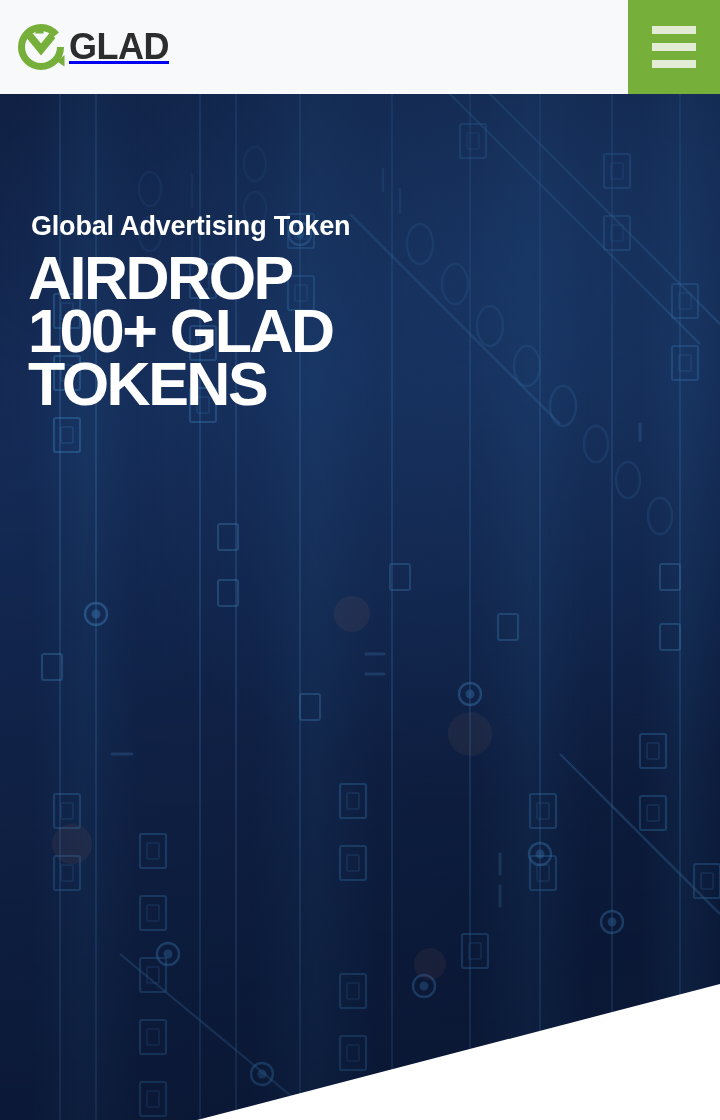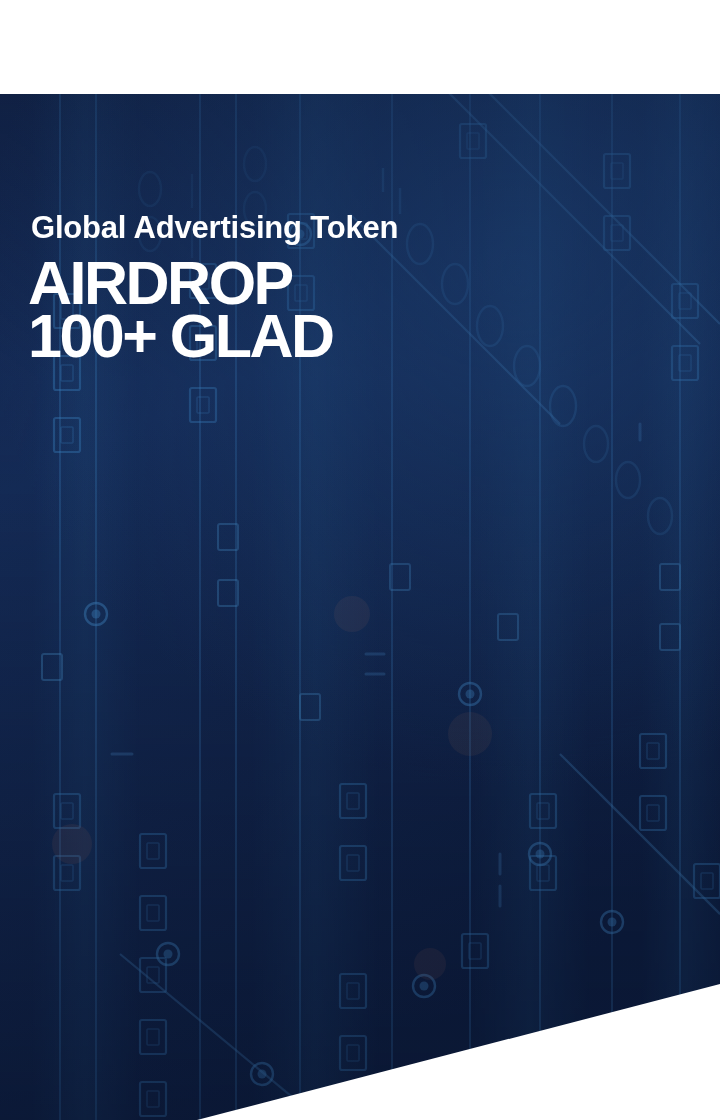--- a/index.html
+++ b/index.html
@@ -58,21 +58,21 @@
     position:absolute; left:0; bottom:0;
     width:720px; height:160px;
     z-index:30; pointer-events:none;
   }
   .hero-cut svg { display:block; width:720px; height:160px; }
 
   .hero-content { position:absolute; left:0; top:0; width:720px; z-index:20; }
 
   .eyebrow {
     margin:118px 0 0 31px;
-    font-size:31px; font-weight:700; color:#ffffff;
+    font-size:27px; font-weight:700; color:#ffffff;
     letter-spacing:-0.2px; line-height:1.05;
   }
   .headline {
     margin:12px 0 0 28px;
     font-size:61px; font-weight:700; color:#ffffff;
     line-height:0.87; letter-spacing:-2.5px;
     text-transform:uppercase;
   }
   .headline .hl-line { display:block; white-space:nowrap; }
 
@@ -82,20 +82,47 @@
     line-height:1.45; letter-spacing:-0.3px;
   }
   .lede .amount { font-weight:700; }
   .lede .p2 { display:block; }
 </style>
 </head>
 <body>
 
 <div class="page">
 
+  <header class="site-header">
+
+    <a class="brand" href="#">
+      <span class="brand-mark">
+        <svg viewBox="0 0 50 50" xmlns="http://www.w3.org/2000/svg" aria-hidden="true">
+
+          <path d="M25 5.5
+                   A19.5 19.5 0 1 0 44.5 25" fill="none" stroke="#76af3a" stroke-width="7" stroke-linecap="butt"></path>
+          <path d="M25 5.5 A19.5 19.5 0 0 1 40.2 12.8" fill="none" stroke="#76af3a" stroke-width="7" stroke-linecap="butt"></path>
+
+          <path d="M27.5 2.0 L27.5 11.5 L18.5 11.5 Z" fill="#76af3a"></path>
+
+          <path d="M41.0 39.5 L48.5 33.0 L48.5 44.5 Z" fill="#76af3a"></path>
+
+          <path d="M13.5 13.5 L25 27.5 L36.5 13.5" fill="none" stroke="#76af3a" stroke-width="7.5" stroke-linejoin="miter" stroke-linecap="butt"></path>
+        </svg>
+      </span>
+      <span class="brand-word">GLAD</span>
+    </a>
+
+    <button class="menu-button" type="button" aria-label="Menu">
+      <span class="bar"></span>
+      <span class="bar"></span>
+      <span class="bar"></span>
+    </button>
+
+  </header>
 
   <section class="hero">
 
     <div class="hero-bg">
       <svg viewBox="0 0 720 1026" xmlns="http://www.w3.org/2000/svg" preserveAspectRatio="xMidYMid slice" aria-hidden="true">
         <defs>
           <linearGradient id="bgGrad" x1="0" y1="0" x2="0.35" y2="1">
             <stop offset="0%" stop-color="#14274f"></stop>
             <stop offset="35%" stop-color="#152c58"></stop>
             <stop offset="70%" stop-color="#112349"></stop>
@@ -249,20 +276,21 @@
 
     <div class="hero-vignette"></div>
 
     <div class="hero-content">
 
       <p class="eyebrow">Global Advertising Token</p>
 
       <h1 class="headline">
         <span class="hl-line">AIRDROP</span>
         <span class="hl-line">100+ GLAD</span>
+        <span class="hl-line">TOKENS</span>
       </h1>
 
 
     </div>
 
     <div class="hero-cut">
       <svg viewBox="0 0 720 160" xmlns="http://www.w3.org/2000/svg" preserveAspectRatio="none" aria-hidden="true">
         <polygon points="720,24 720,160 197,160" fill="#ffffff"></polygon>
       </svg>
     </div>

